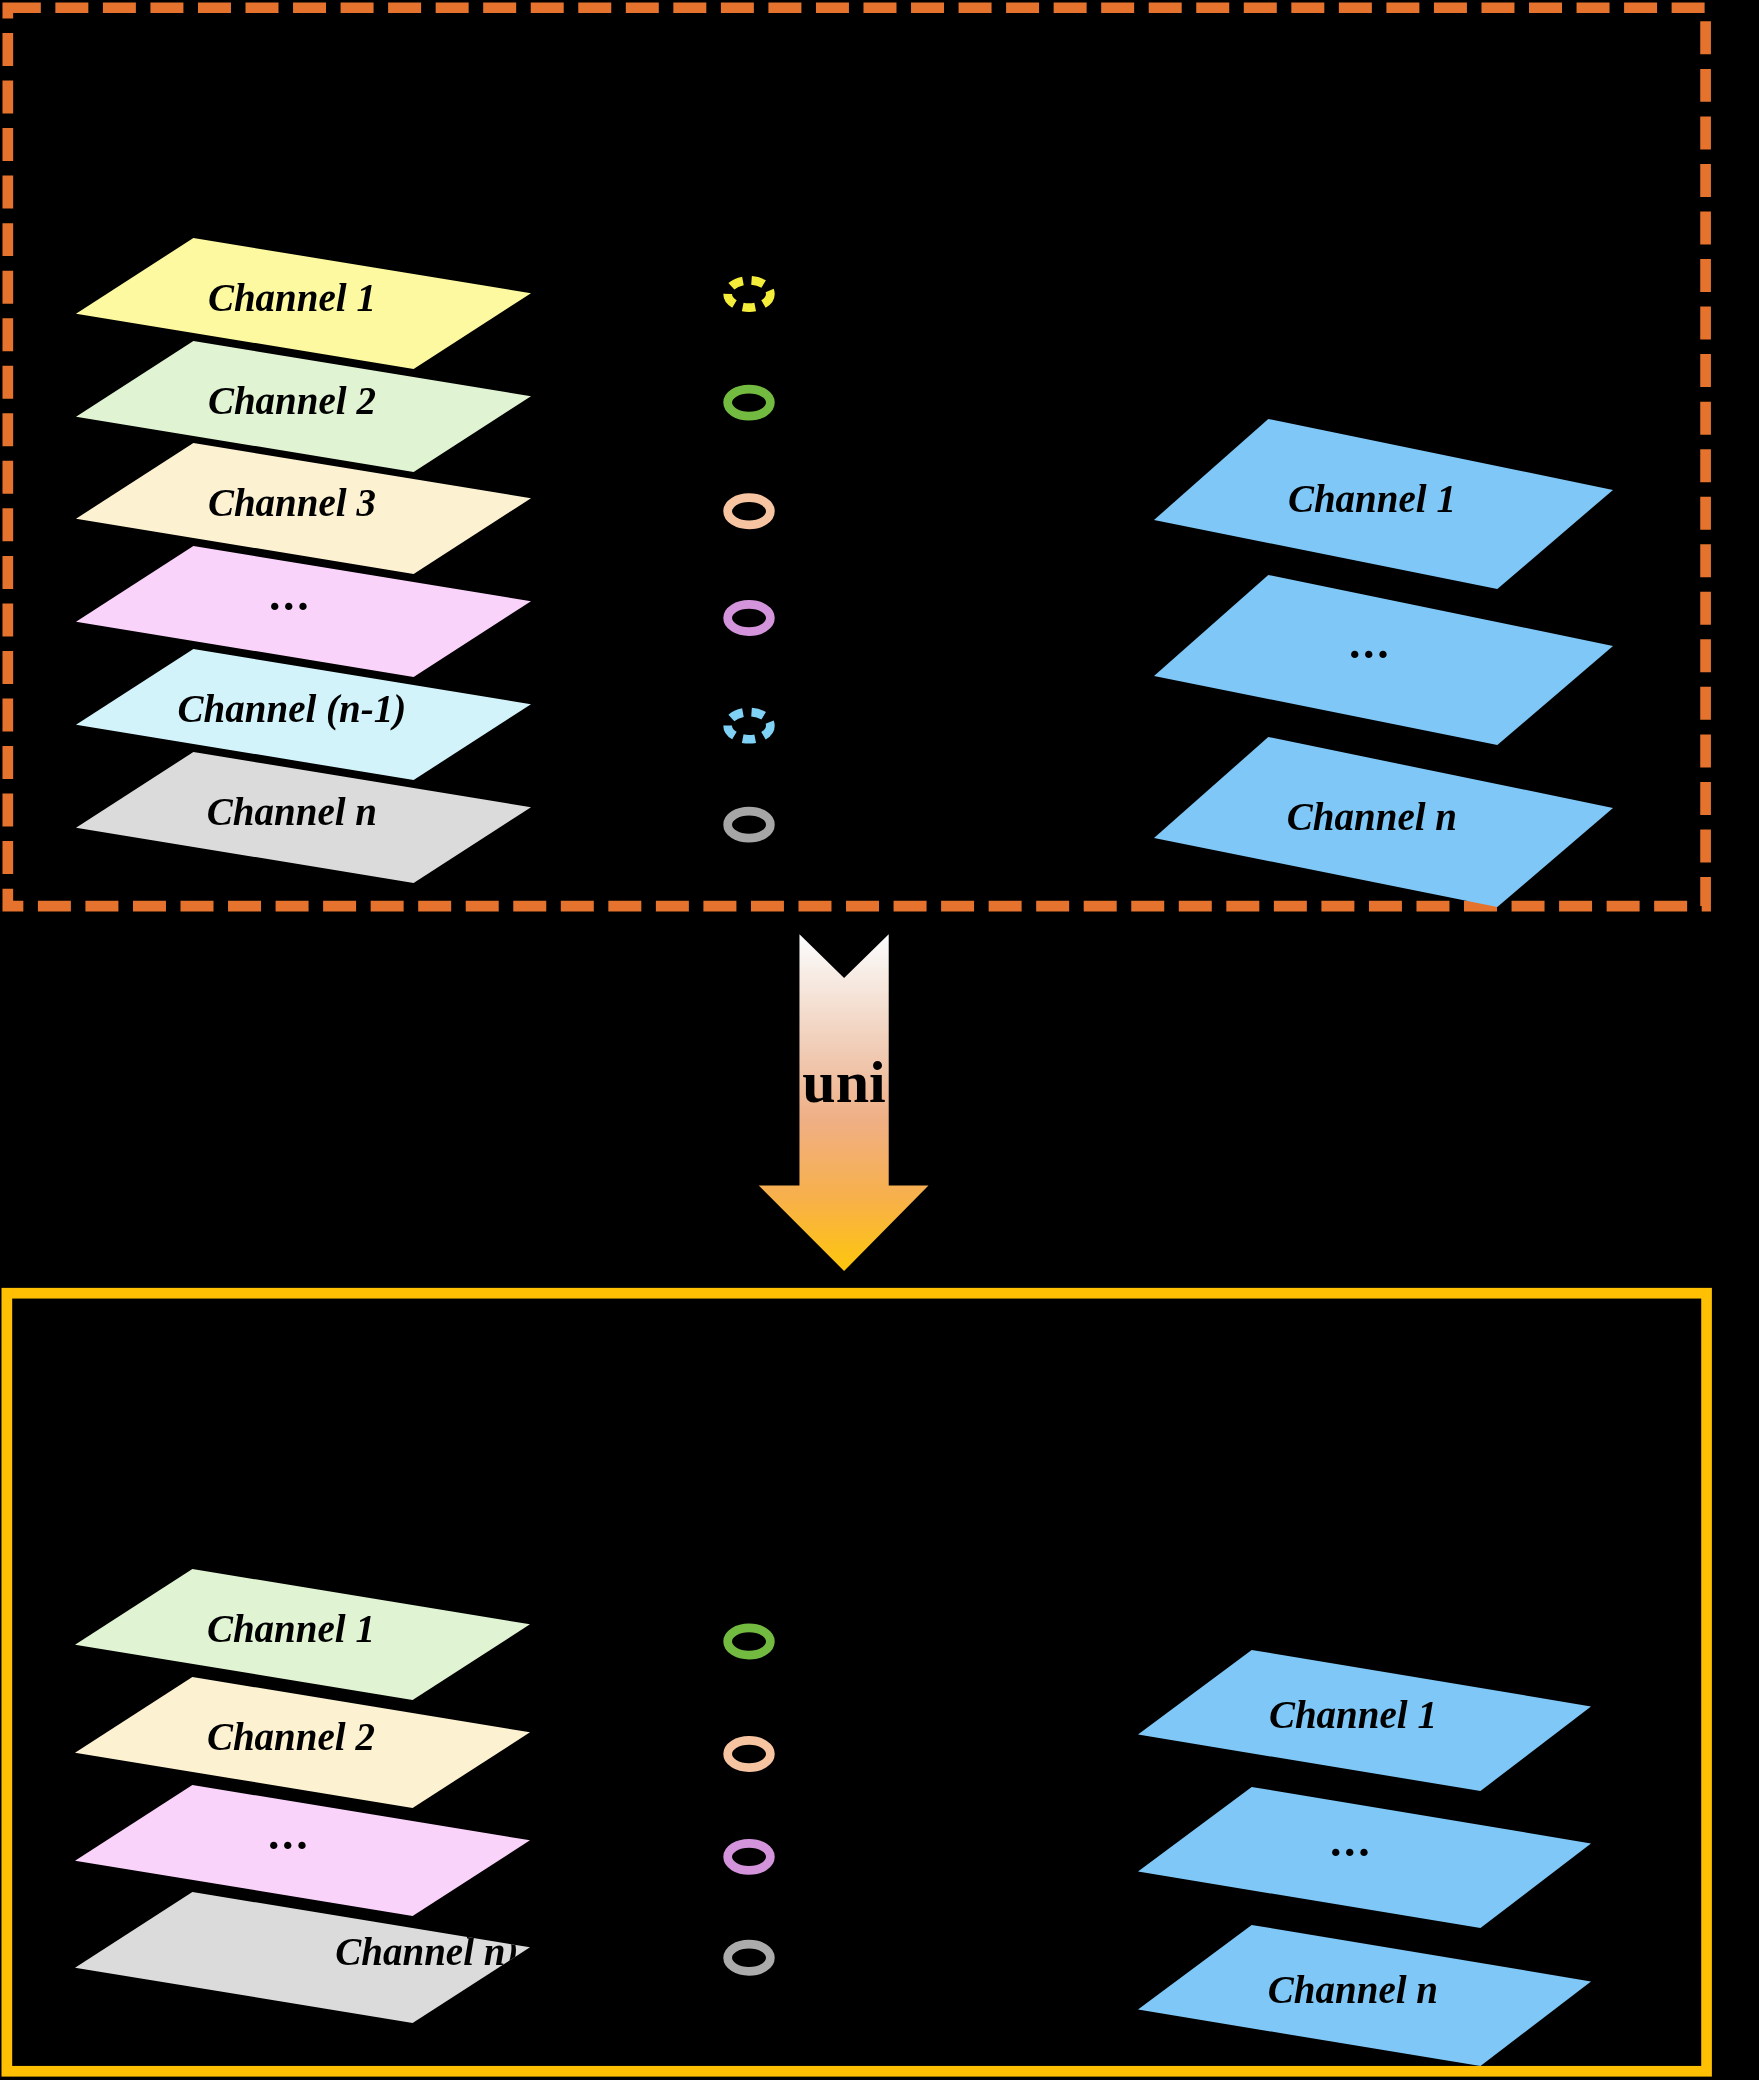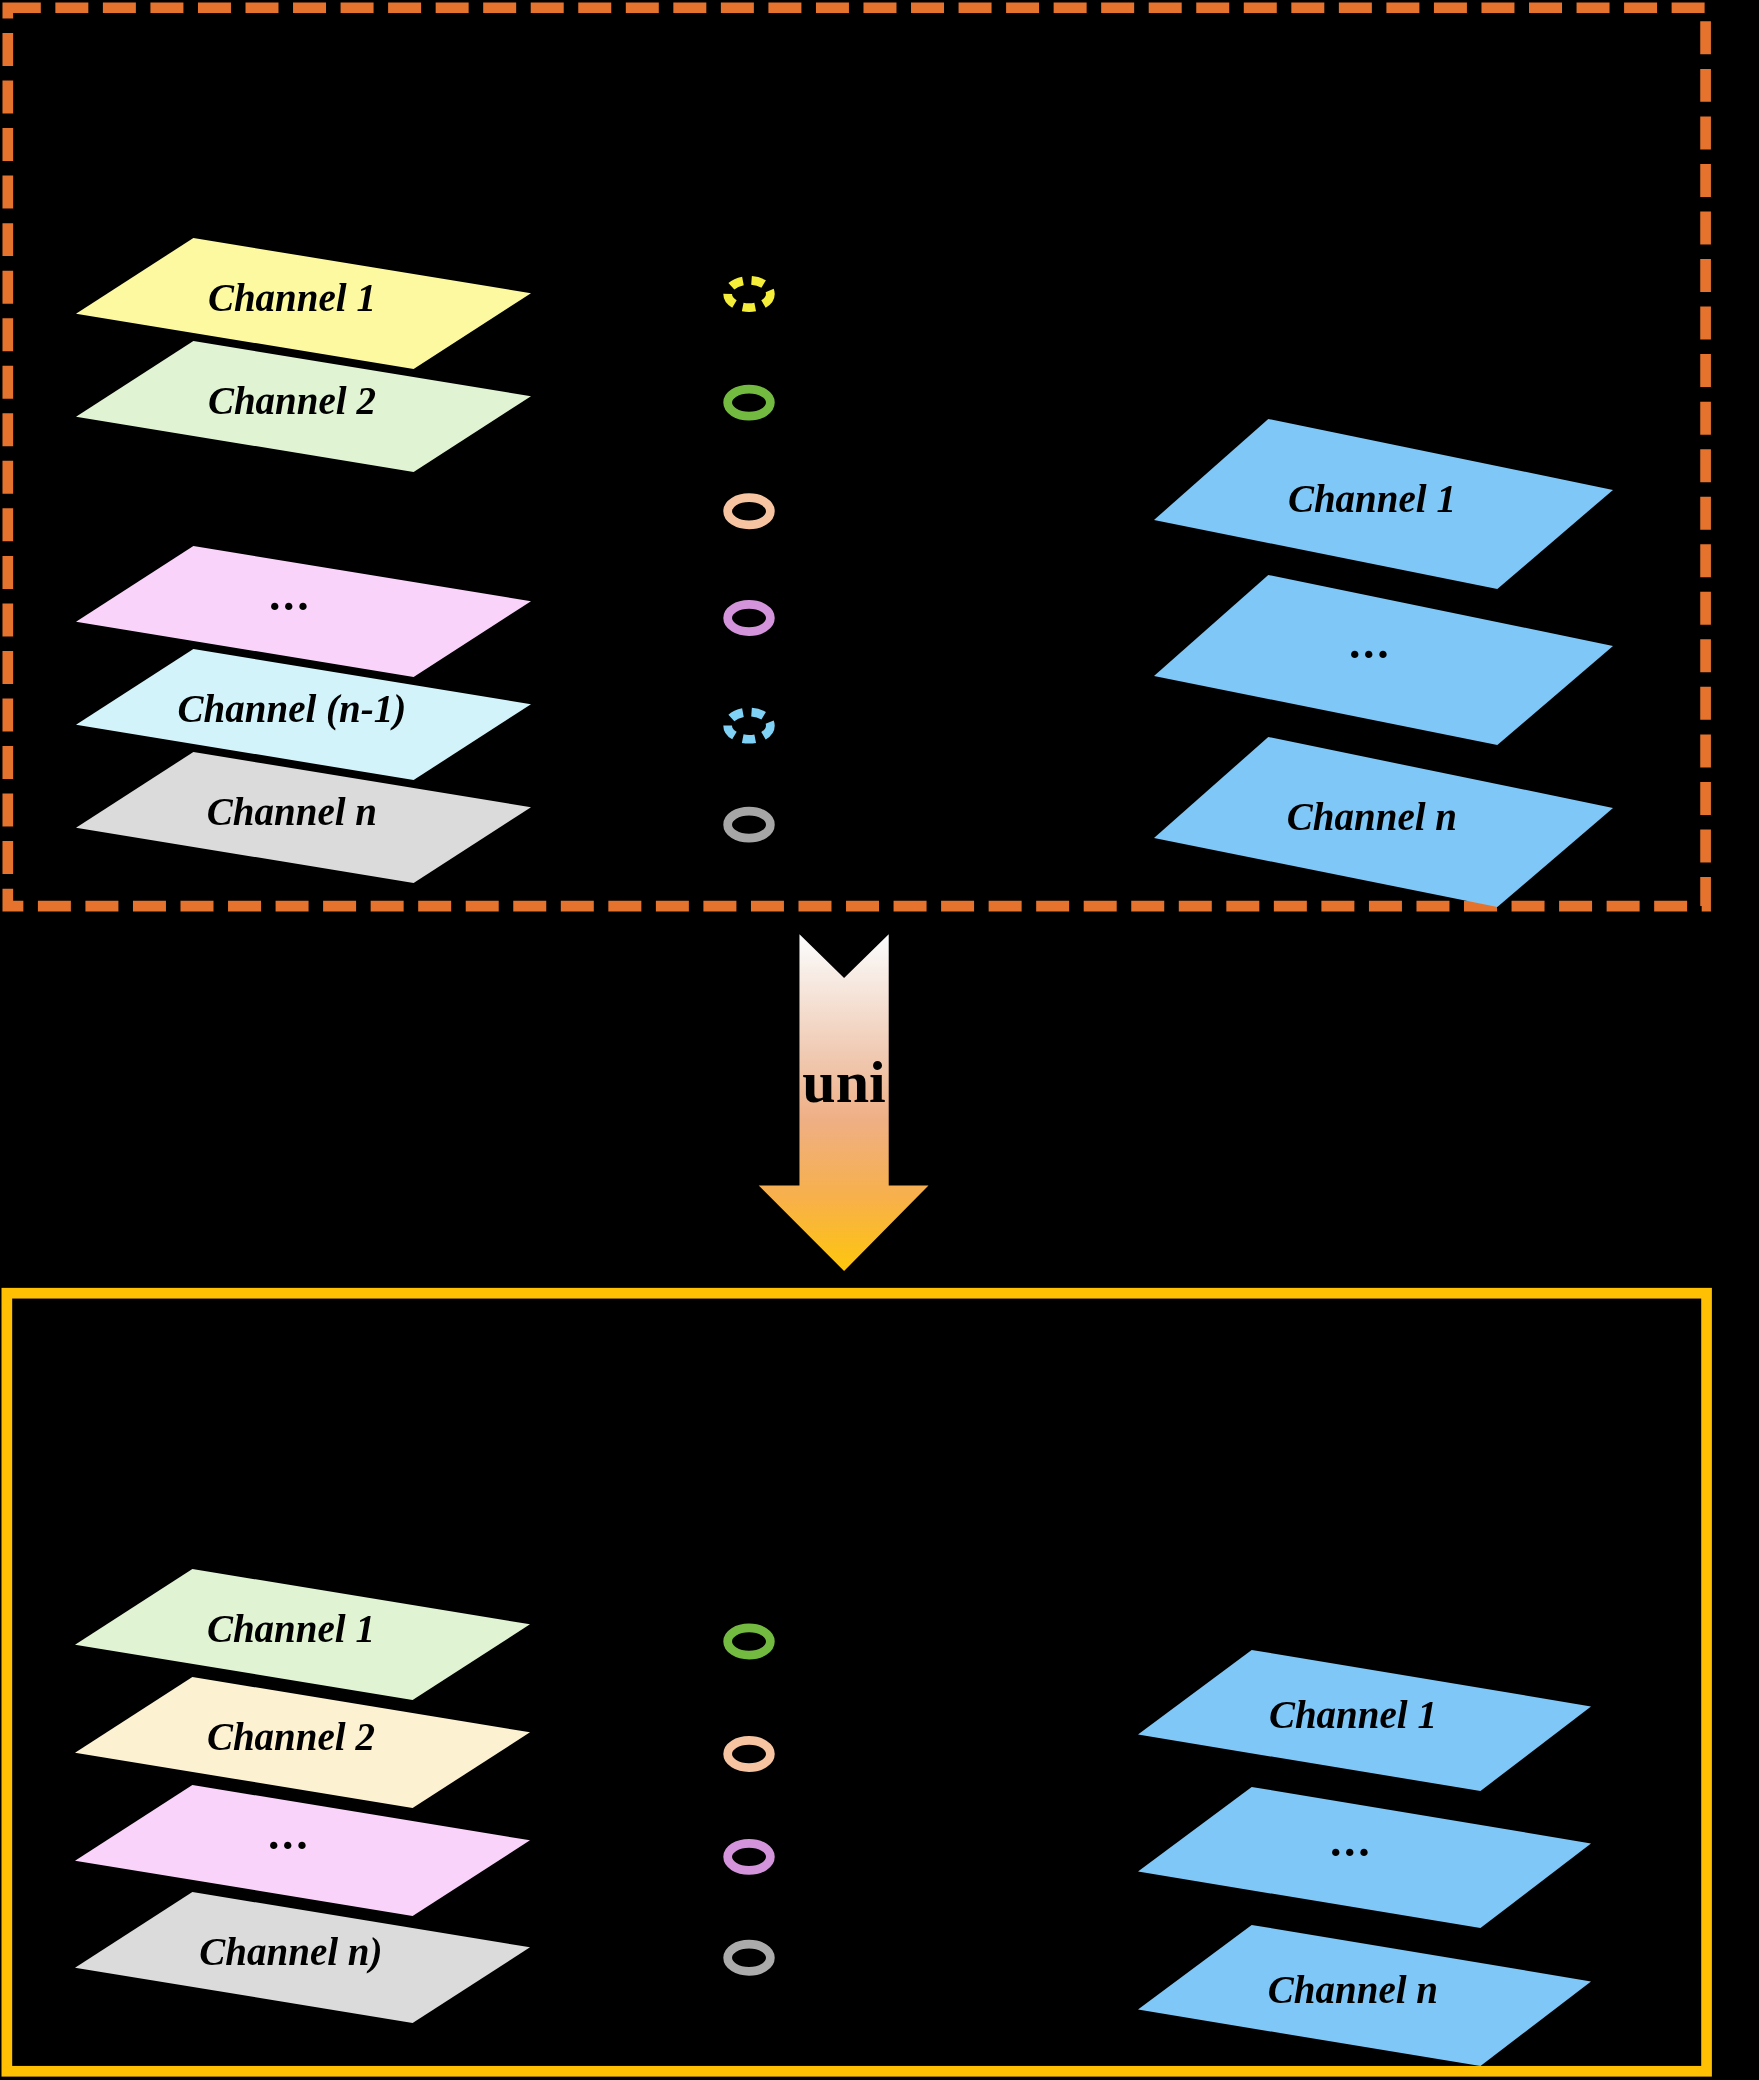--- a/index.html
+++ b/index.html
@@ -51,20 +51,23 @@
 
     <polygon fill="url(#arrowGrad)" points="824,963 870,1008 916,963 916,1222 957,1222 870,1310 782,1222 824,1222"></polygon>
   </svg>
 
   <div class="sheet sheet-a" style="left: 76px; top: 238px; background: rgb(252, 249, 161);">
     <span class="lbl">Channel 1</span>
     </div>
   <div class="sheet sheet-a" style="left: 76px; top: 341px; background: rgb(224, 243, 210);">
     <span class="lbl">Channel 2</span>
     </div>
+  <div class="sheet sheet-a" style="left: 76px; top: 443px; background: rgb(252, 242, 210);">
+    <span class="lbl">Channel 3</span>
+    </div>
   <div class="sheet sheet-a" style="left: 76px; top: 546px; background: rgb(250, 211, 250);">
     <span class="lbl dots">...</span>
     </div>
   <div class="sheet sheet-a" style="left: 76px; top: 649px; background: rgb(210, 243, 250);">
     <span class="lbl">Channel (n-1)</span>
     </div>
   <div class="sheet sheet-a" style="left: 76px; top: 752px; background: rgb(219, 219, 219);">
     <span class="lbl">Channel n</span>
     </div>
 
@@ -82,21 +85,21 @@
 
   <div class="sheet sheet-a" style="left: 75px; top: 1569px; background: rgb(224, 243, 210);">
     <span class="lbl">Channel 1</span>
     </div>
   <div class="sheet sheet-a" style="left: 75px; top: 1677px; background: rgb(252, 242, 210);">
     <span class="lbl">Channel 2</span>
     </div>
   <div class="sheet sheet-a" style="left: 75px; top: 1785px; background: rgb(250, 211, 250);">
     <span class="lbl dots">...</span>
     </div>
-  <div class="sheet sheet-a" style="left: 75px; top: 1892px; background: rgb(219, 219, 219);">
+  <div class="sheet sheet-a" style="left: 75px; top: 1892px; background: rgb(219, 219, 219); justify-content: flex-end;">
     <span class="lbl">Channel n)</span>
     </div>
 
   <div class="sheet sheet-c" style="left: 1138px; top: 1650px; background: rgb(126, 199, 246);">
     <span class="lbl">Channel 1</span>
     </div>
   <div class="sheet sheet-c" style="left: 1138px; top: 1787px; background: rgb(126, 199, 246);">
     <span class="lbl dots">...</span>
     </div>
   <div class="sheet sheet-c" style="left: 1138px; top: 1925px; background: rgb(126, 199, 246);">

